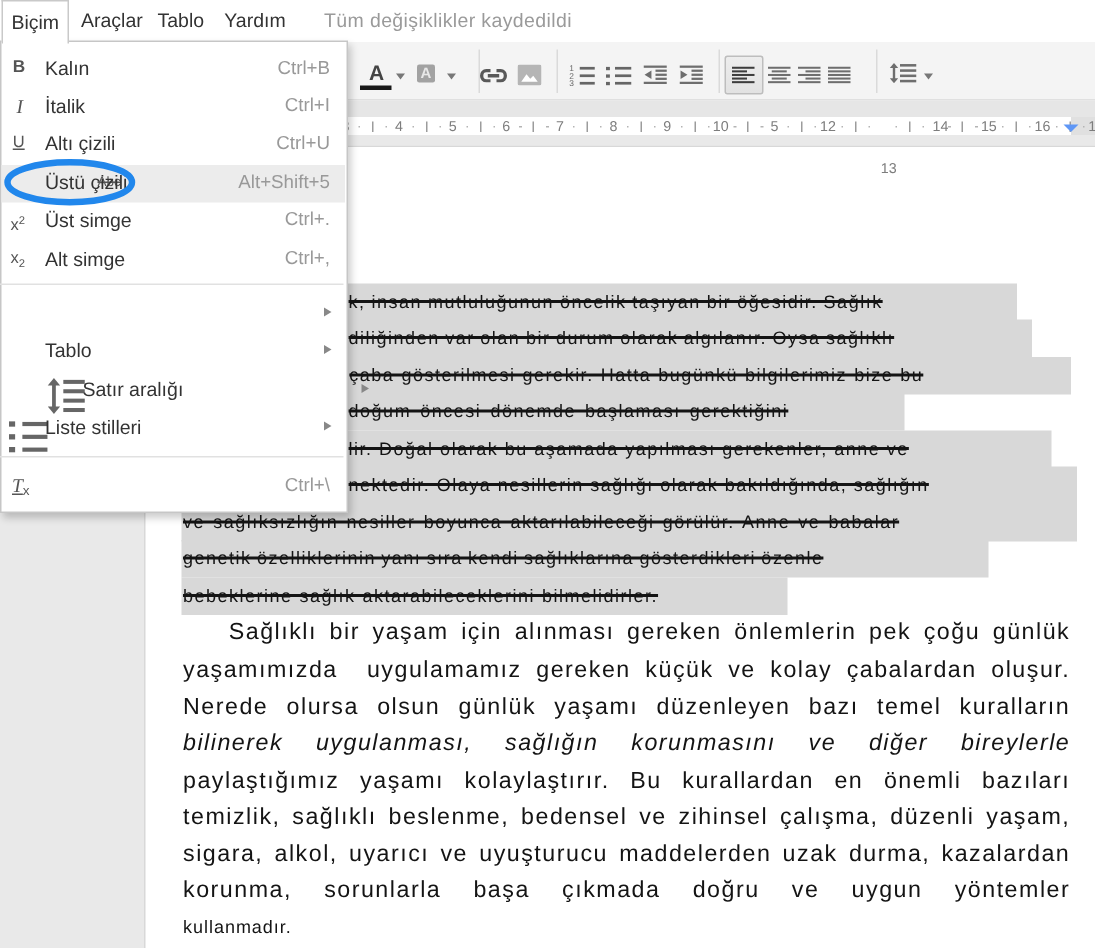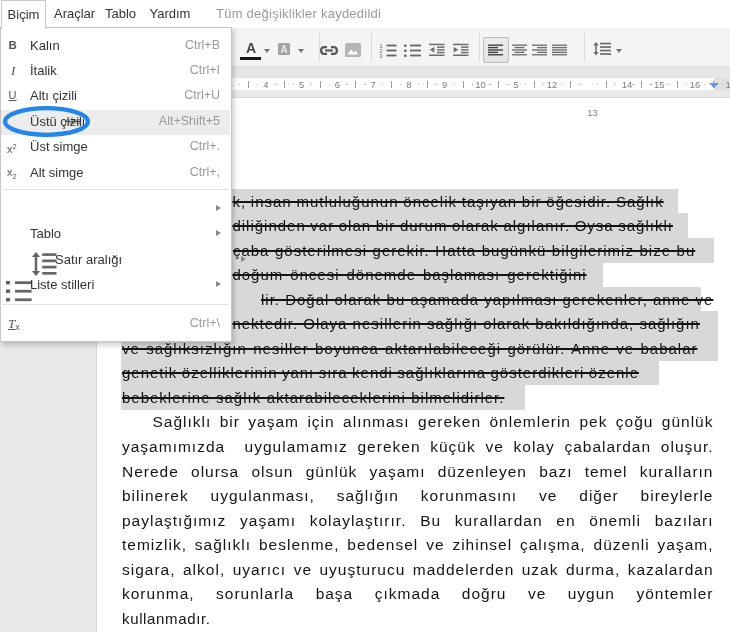--- a/index.html
+++ b/index.html
@@ -23,21 +23,21 @@
   #panel{left:0;top:27px;width:230px;height:313px;background:#fff;border:1px solid #c6c6c6;
          box-shadow:2px 3px 5px rgba(0,0,0,0.2);z-index:25;}
   .mrow{position:absolute;left:0;width:229px;height:25px;}
   .mrow .lbl{position:absolute;left:30px;top:0;height:25px;line-height:25px;font-size:13px;color:#333;white-space:nowrap;}
   .mrow .sc{position:absolute;right:9px;top:0;height:25px;line-height:25px;font-size:12.5px;color:#999;}
   .mrow .ico{position:absolute;left:0;top:0;width:26px;height:25px;color:#555;}
   .mrow .arr{position:absolute;right:8px;top:9px;width:0;height:0;border-left:5px solid #888;
              border-top:3.5px solid transparent;border-bottom:3.5px solid transparent;}
   .msep{position:absolute;left:0;width:229px;height:1px;background:#e1e1e1;}
   
-  .dl{position:absolute;font-size:15px;line-height:25px;color:#141414;letter-spacing:1px;white-space:nowrap;}
+  .dl{position:absolute;font-size:12px;line-height:25px;color:#141414;letter-spacing:1px;white-space:nowrap;}
   .dj{position:absolute;font-size:15.5px;line-height:25px;color:#141414;letter-spacing:1px;text-align:justify;text-align-last:justify;}
   .dj:after{content:"";display:inline-block;width:100%;}
   .sel{position:absolute;background:#d8d8d8;height:25px;}
   .st{text-decoration:line-through;text-decoration-thickness:1.7px;}
   
   .tsep{position:absolute;top:33px;width:1px;height:29px;background:#dadada;}
   .darr{position:absolute;width:0;height:0;border-left:3.5px solid transparent;border-right:3.5px solid transparent;border-top:4px solid #777;}
 </style>
 </head>
 <body>
@@ -236,29 +236,29 @@
 <div class="sel" style="left:121px;top:335.80px;width:597px;"></div>
 <div class="sel" style="left:121px;top:360.35px;width:538px;"></div>
 <div class="sel" style="left:121px;top:384.90px;width:404px;"></div>
   </div>
 
 <div id="doctext">
     <div class="dl st" id="dline0" style="left:232.4px;top:188.53px;width:481px;word-spacing:-0.4px;">k, insan mutluluğunun öncelik taşıyan bir öğesidir. Sağlık</div>
 <div class="dl st" id="dline1" style="left:232.4px;top:213.08px;width:481px;word-spacing:-0.6px;">diliğinden var olan bir durum olarak algılanır. Oysa sağlıklı</div>
 <div class="dl st" id="dline2" style="left:232.9px;top:237.63px;width:481px;word-spacing:0.4px;">çaba gösterilmesi gerekir. Hatta bugünkü bilgilerimiz bize bu</div>
 <div class="dl st" id="dline3" style="left:232.4px;top:262.18px;width:481px;word-spacing:1.75px;">doğum öncesi dönemde başlaması gerektiğini</div>
-<div class="dl st" id="dline4" style="left:232.4px;top:286.73px;width:481px;text-align:right;">lir. Doğal olarak bu aşamada yapılması gerekenler, anne ve</div>
+<div class="dl st" id="dline4" style="left:232.4px;top:286.73px;width:481px;">lir. Doğal olarak bu aşamada yapılması gerekenler, anne ve</div>
 <div class="dl st" id="dline5" style="left:232.4px;top:311.28px;width:481px;">nektedir. Olaya nesillerin sağlığı olarak bakıldığında, sağlığın</div>
 <div class="dl st" id="dline6" style="left:122px;top:335.83px;width:591.5px;word-spacing:1.15px;">ve sağlıksızlığın nesiller boyunca aktarılabileceği görülür. Anne ve babalar</div>
 <div class="dl st" id="dline7" style="left:122px;top:360.38px;width:591.5px;word-spacing:-0.75px;">genetik özelliklerinin yanı sıra kendi sağlıklarına gösterdikleri özenle</div>
 <div class="dl st" id="dline8" style="left:122px;top:384.93px;width:591.5px;word-spacing:0.3px;">bebeklerine sağlık aktarabileceklerini bilmelidirler.</div>
 <div class="dj" id="dline9" style="left:122px;top:409.48px;width:591.5px;text-indent:30.5px;">Sağlıklı bir yaşam için alınması gereken önlemlerin pek çoğu günlük</div>
 <div class="dj" id="dline10" style="left:122px;top:434.03px;width:591.5px;">yaşamımızda&nbsp; uygulamamız gereken küçük ve kolay çabalardan oluşur.</div>
 <div class="dj" id="dline11" style="left:122px;top:458.58px;width:591.5px;">Nerede olursa olsun günlük yaşamı düzenleyen bazı temel kuralların</div>
-<div class="dj" id="dline12" style="left:122px;top:483.13px;width:591.5px;">bilinerek uygulanması, sağlığın korunmasını ve diğer bireylerle</div>
+<div class="dj" id="dline12" style="left:122px;top:483.13px;width:591.5px;font-style:italic;">bilinerek uygulanması, sağlığın korunmasını ve diğer bireylerle</div>
 <div class="dj" id="dline13" style="left:122px;top:507.68px;width:591.5px;">paylaştığımız yaşamı kolaylaştırır. Bu kurallardan en önemli bazıları</div>
 <div class="dj" id="dline14" style="left:122px;top:532.23px;width:591.5px;">temizlik, sağlıklı beslenme, bedensel ve zihinsel çalışma, düzenli yaşam,</div>
 <div class="dj" id="dline15" style="left:122px;top:556.78px;width:591.5px;">sigara, alkol, uyarıcı ve uyuşturucu maddelerden uzak durma, kazalardan</div>
 <div class="dj" id="dline16" style="left:122px;top:581.33px;width:591.5px;">korunma, sorunlarla başa çıkmada doğru ve uygun yöntemler</div>
 <div class="dl" id="dline17" style="left:122px;top:605.88px;width:591.5px;letter-spacing:0.65px;">kullanmadır.</div>
   </div>
 
 <div class="abs" id="panel"></div>
 <div id="menurows">
     <div class="mrow" style="top:32.5px;z-index:26;">

